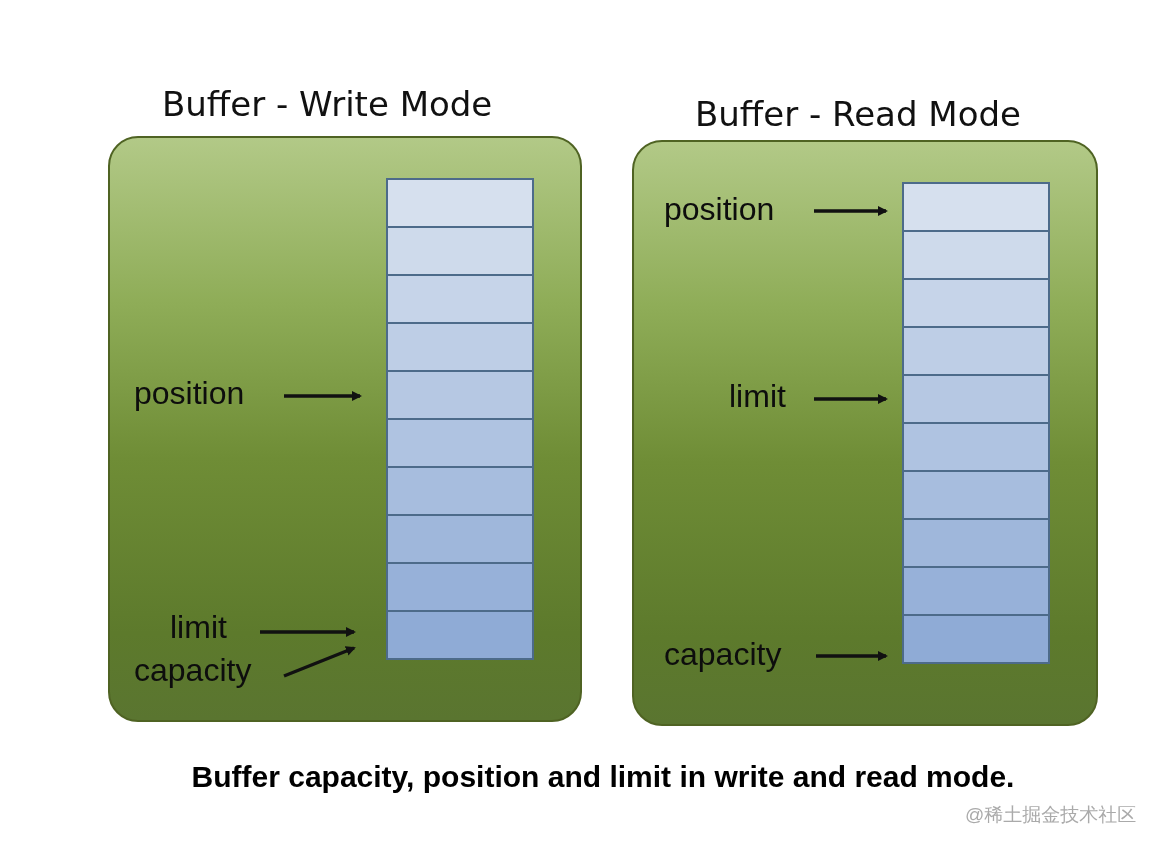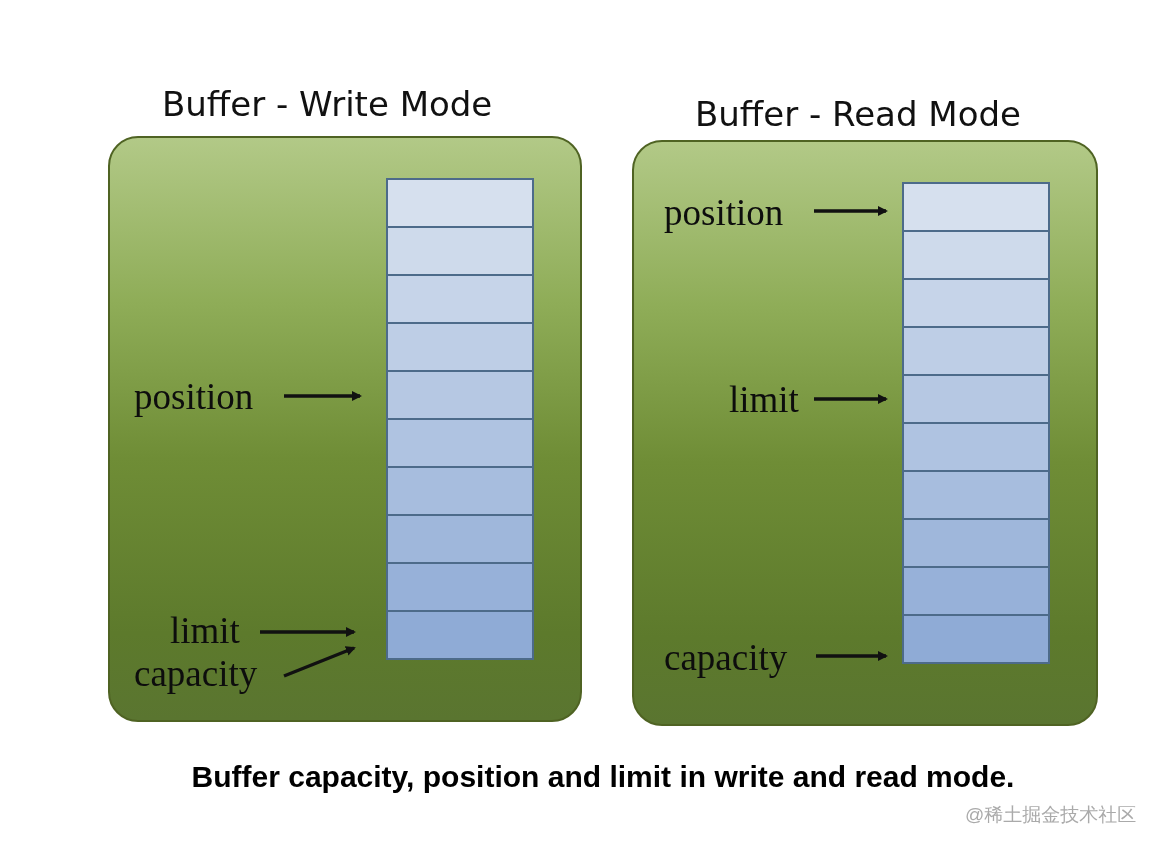--- a/index.html
+++ b/index.html
@@ -3,21 +3,21 @@
 <meta charset="utf-8">
 <style>
   html,body{margin:0;padding:0;background:#fff;}
   body{width:1152px;height:848px;position:relative;overflow:hidden;font-family:"Liberation Sans",sans-serif;}
   .title{position:absolute;font-size:34px;color:#111;font-family:"DejaVu Sans",sans-serif;}
   .panel{position:absolute;border:2px solid #4f6323;border-radius:30px;
     background:linear-gradient(to bottom,#b2c987 0%,#8fad58 28%,#6f8d36 55%,#5d7a2c 85%,#5a7530 100%);}
   .buffer{position:absolute;border:2px solid #4d6b8a;}
   .cell{height:46px;border-bottom:2px solid #4d6b8a;}
   .cell:last-child{border-bottom:none;}
-  .lbl{position:absolute;font-size:37px;color:#0d0d0d;font-family:Liberation Serif, serif;}
+  .lbl{position:absolute;font-size:32px;color:#0d0d0d;font-family:Liberation Sans, sans-serif;}
   svg.arrows{position:absolute;left:0;top:0;}
   .caption{position:absolute;left:0;width:1206px;text-align:center;top:760px;font-size:30px;font-weight:bold;color:#000;}
   .wm{position:absolute;left:965px;top:802px;font-size:19px;color:#aaa;}
 </style>
 </head>
 <body>
 
 <div class="title" style="left:162px;top:84px;">Buffer - Write Mode</div>
 <div class="title" style="left:695px;top:88px;margin-top:6px;">Buffer - Read Mode</div>
 

